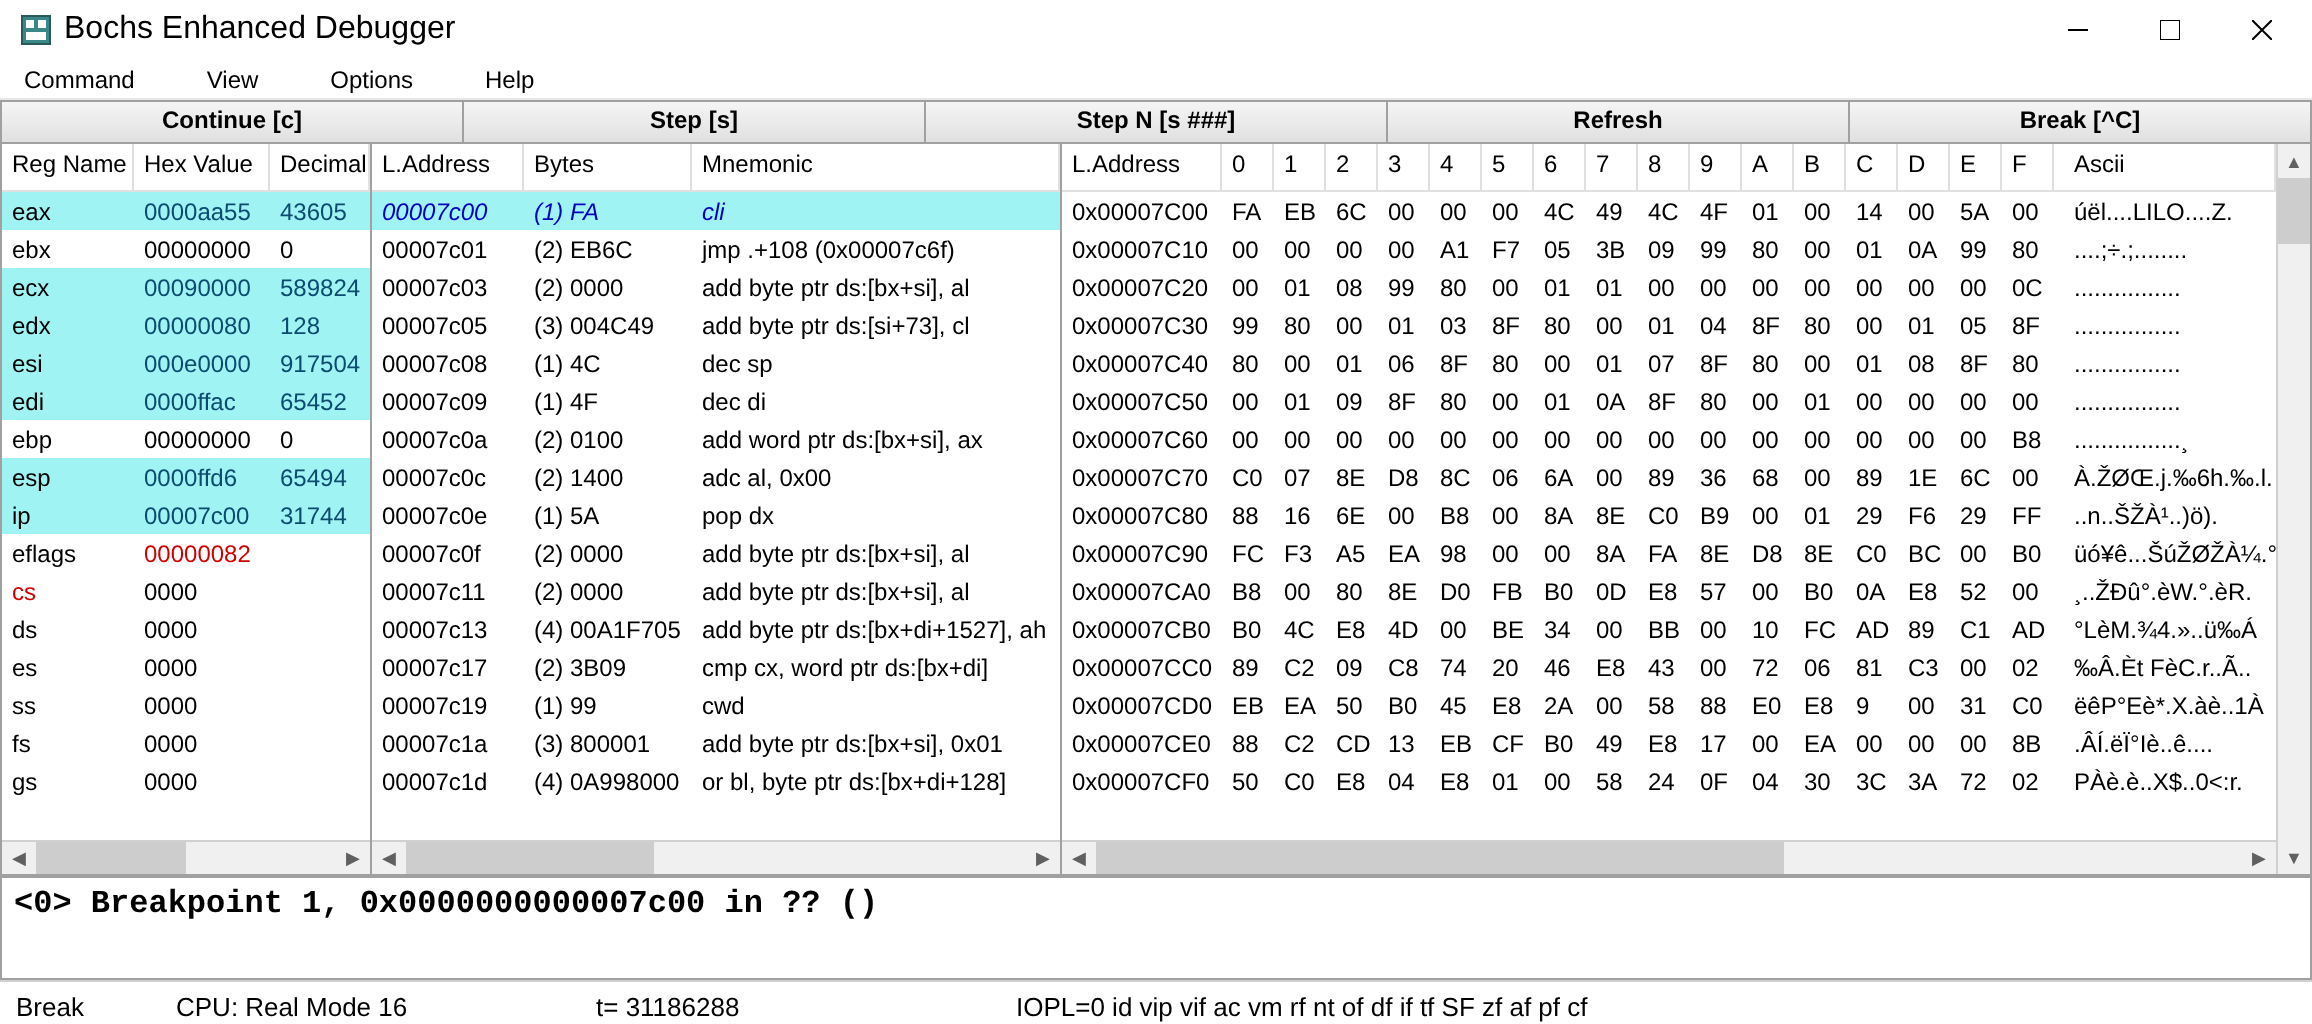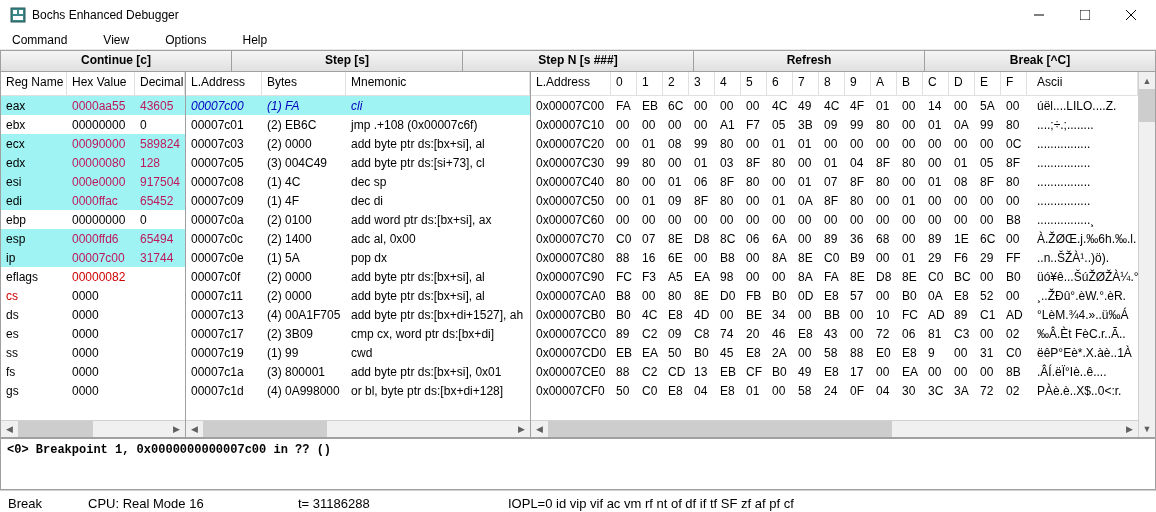--- a/index.html
+++ b/index.html
@@ -1,58 +1,58 @@
 <!DOCTYPE html>
 <html><head>
 <meta charset="utf-8">
 <style>
 * { box-sizing: border-box; margin: 0; padding: 0; }
 body { font-family: "Segoe UI", Tahoma, sans-serif; font-size: 12px; background: #fff; width: 1156px; height: 512px; display: flex; flex-direction: column; overflow: hidden; }
 .titlebar { height: 30px; display: flex; align-items: center; padding: 0 2px; }
 .titlebar .icon { width: 16px; height: 16px; margin: 0 6px 0 8px; display: inline-block; }
-.titlebar .title { flex: 1; font-size: 12px; }
+.titlebar .title { flex: 1; font-size: 16px; }
 .titlebar .winbtns { display: flex; }
 .titlebar .winbtn { width: 46px; height: 30px; display: flex; align-items: center; justify-content: center; }
 .winbtn svg { width: 10px; height: 10px; }
 .menubar { height: 20px; padding: 0 4px; display: flex; gap: 20px; align-items: center; border-bottom: 1px solid #e8e8e8; }
 .menubar .mitem { padding: 2px 8px; }
 .toolbar { display: flex; border: 1px solid #a0a0a0; height: 22px; }
 .toolbar .tbtn { flex: 1; text-align: center; padding: 2px 0; font-weight: bold; font-size: 12px; background: linear-gradient(#f5f5f5,#e0e0e0); border-right: 1px solid #a0a0a0; }
 .toolbar .tbtn:last-child { border-right: none; }
 .main { flex: 1; display: flex; border: 1px solid #a0a0a0; border-top: none; overflow: hidden; }
 .pane { display: flex; flex-direction: column; overflow: hidden; }
 .pane.regs { width: 185px; border-right: 1px solid #a0a0a0; }
 .pane.disasm { width: 345px; border-right: 1px solid #a0a0a0; }
 .pane.mem { flex: 1; }
 .hdr { display: flex; background: #fff; border-bottom: 1px solid #e0e0e0; font-size: 12px; font-weight: normal; height: 24px; }
 .hdr .col { padding: 3px 5px; border-right: 1px solid #e0e0e0; white-space: nowrap; overflow: hidden; }
 .rows { flex: 1; overflow: hidden; position: relative; }
 .row { display: flex; height: 19px; align-items: center; }
 .row .cell { padding: 1px 5px; white-space: nowrap; overflow: hidden; font-size: 12px; }
 .regs .c0 { width: 66px; } .regs .c1 { width: 68px; } .regs .c2 { width: 50px; }
-.regs .row.changed { background: #9ff3f3; } .regs .row.changed .c1, .regs .row.changed .c2 { color: #be185d; }
+.regs .row.changed { background: #9ff3f3; } .regs .row.changed .c1, .regs .row.changed .c2 { color: #0c4a6e; }
 .regs .row.flag .c1 { color: #d00000; }
 .regs .row.seg .c0 { color: #d00000; }
 .disasm .c0 { width: 76px; } .disasm .c1 { width: 84px; } .disasm .c2 { flex: 1; }
 .disasm .row.current { background: #9ff3f3; } .disasm .row.current .cell { color: #0000c0; font-style: italic; }
 .mem .hdr .col, .mem .row .cell { text-align: left; }
 .mem .addr { width: 80px; }
 .mem .hx { width: 26px; }
 .mem .asc { flex: 1; padding-left: 10px; }
 .scroll-h { height: 17px; background: #f0f0f0; border-top: 1px solid #d0d0d0; display: flex; align-items: center; position: relative; }
 .scroll-h .arrow { width: 17px; height: 17px; display: flex; align-items: center; justify-content: center; color: #606060; font-size: 9px; }
 .scroll-h .track { flex: 1; height: 100%; position: relative; }
 .scroll-h .thumb { position: absolute; height: 100%; background: #cdcdcd; }
 .scroll-v { width: 17px; background: #f0f0f0; border-left: 1px solid #d0d0d0; display: flex; flex-direction: column; }
 .scroll-v .arrow { height: 17px; display: flex; align-items: center; justify-content: center; color: #606060; font-size: 9px; }
 .scroll-v .track { flex: 1; position: relative; }
 .scroll-v .thumb { position: absolute; width: 100%; background: #cdcdcd; }
 .pane-body { flex: 1; display: flex; overflow: hidden; }
 .pane-content { flex: 1; display: flex; flex-direction: column; overflow: hidden; }
-.console { height: 52px; border: 1px solid #a0a0a0; border-top: 1px solid #a0a0a0; margin-top: 0; padding: 4px 6px; font-family: Consolas, "Courier New", monospace; font-size: 12px; font-weight: bold; background: #fff; }
+.console { height: 52px; border: 1px solid #a0a0a0; border-top: 1px solid #a0a0a0; margin-top: 0; padding: 4px 6px; font-family: Consolas, "Courier New", monospace; font-size: 16px; font-weight: bold; background: #fff; }
 .statusbar { height: 22px; border-top: 1px solid #d0d0d0; display: flex; align-items: center; font-size: 13px; padding-top: 4px; }
 .statusbar .sseg { padding: 2px 8px; }
 .statusbar .s0{width:80px} .statusbar .s1{width:210px} .statusbar .s2{width:210px} .statusbar .s3{flex:1}
 </style>
 </head>
 <body>
 
 <div class="titlebar">
   <span class="icon">
     <svg viewBox="0 0 16 16">

